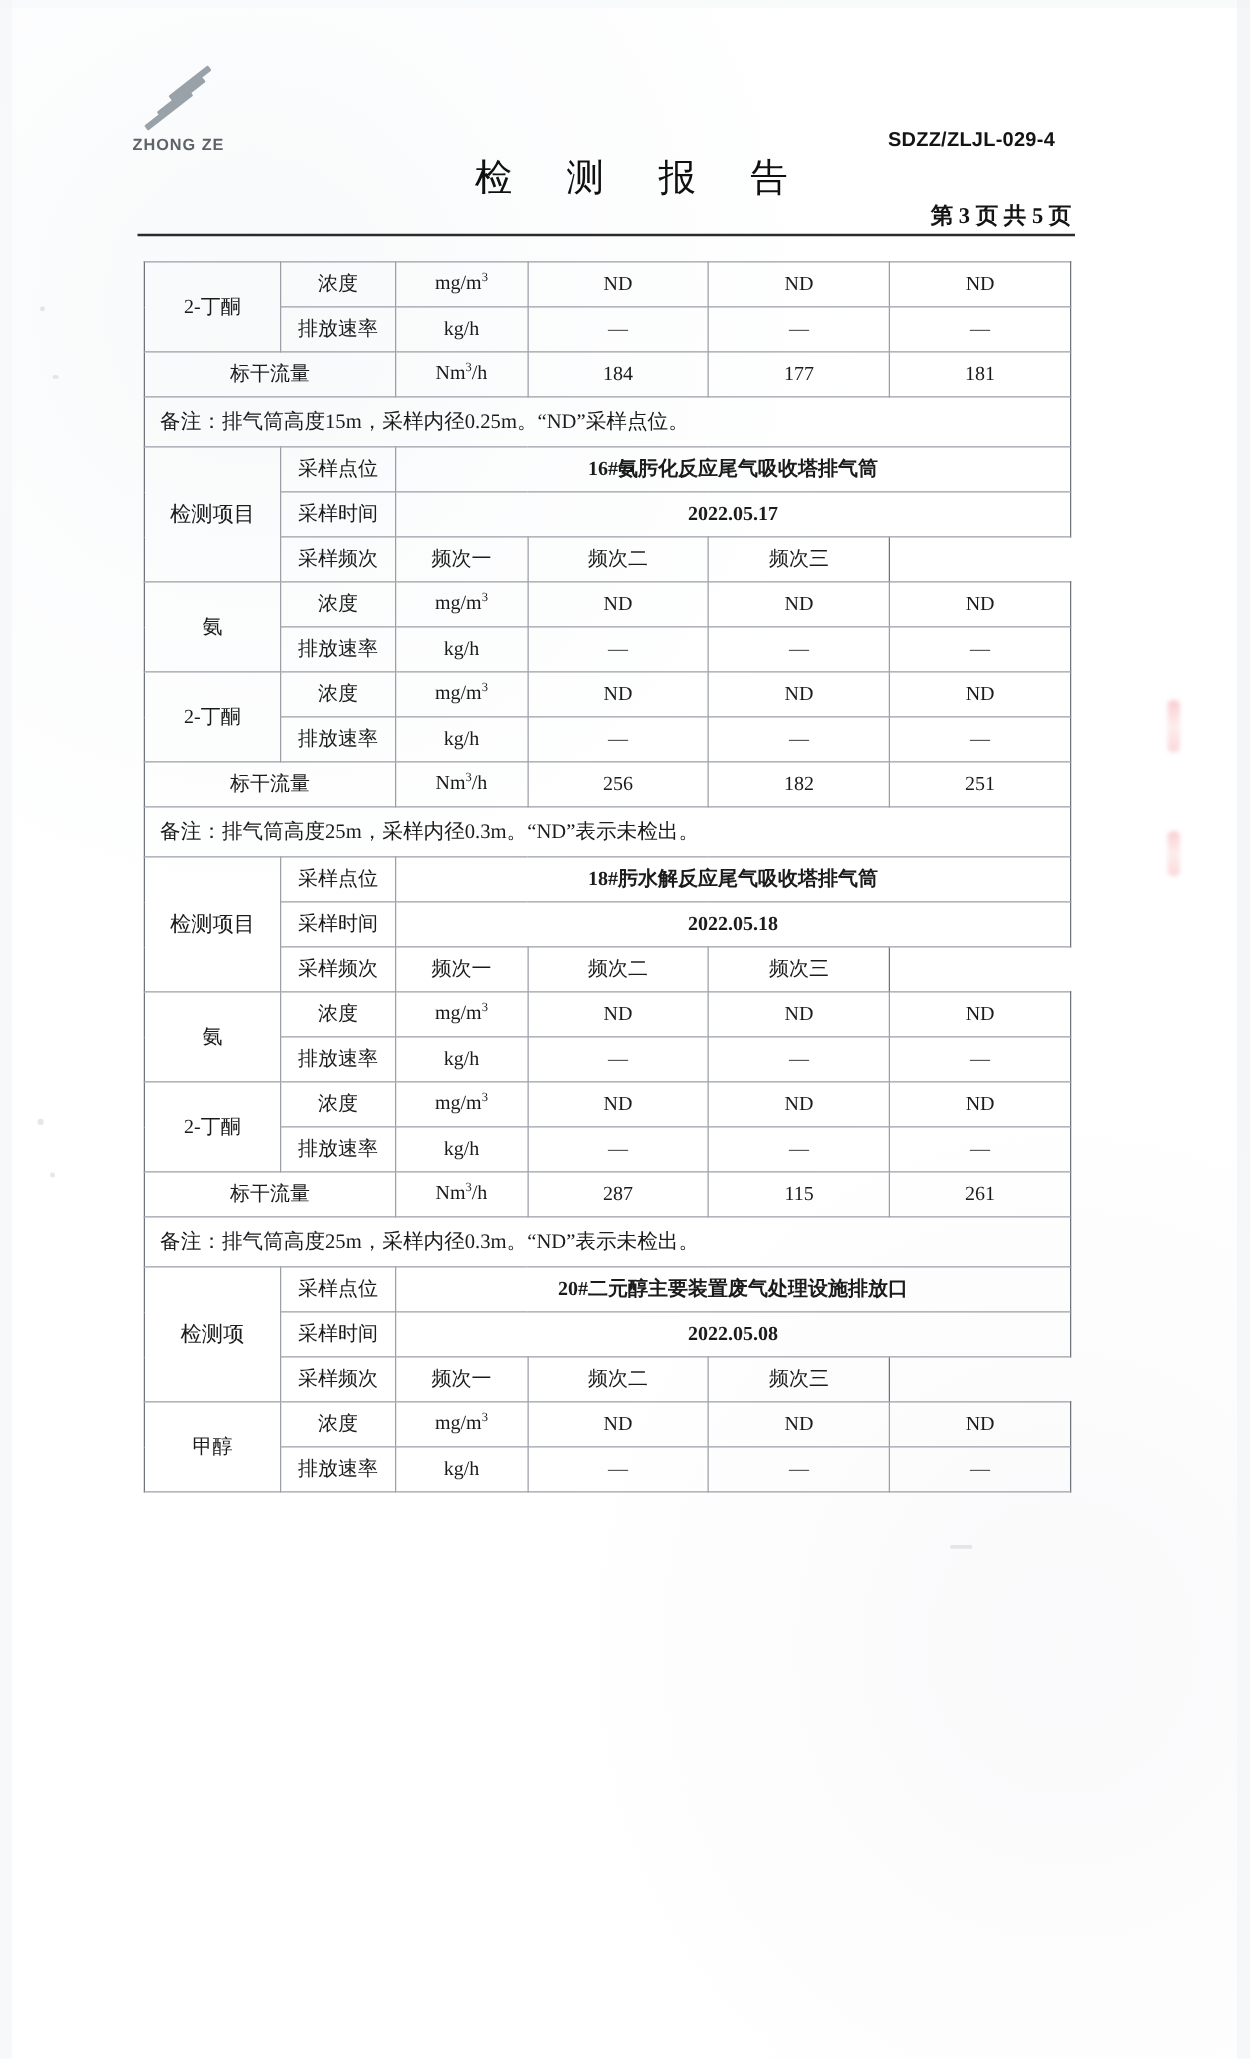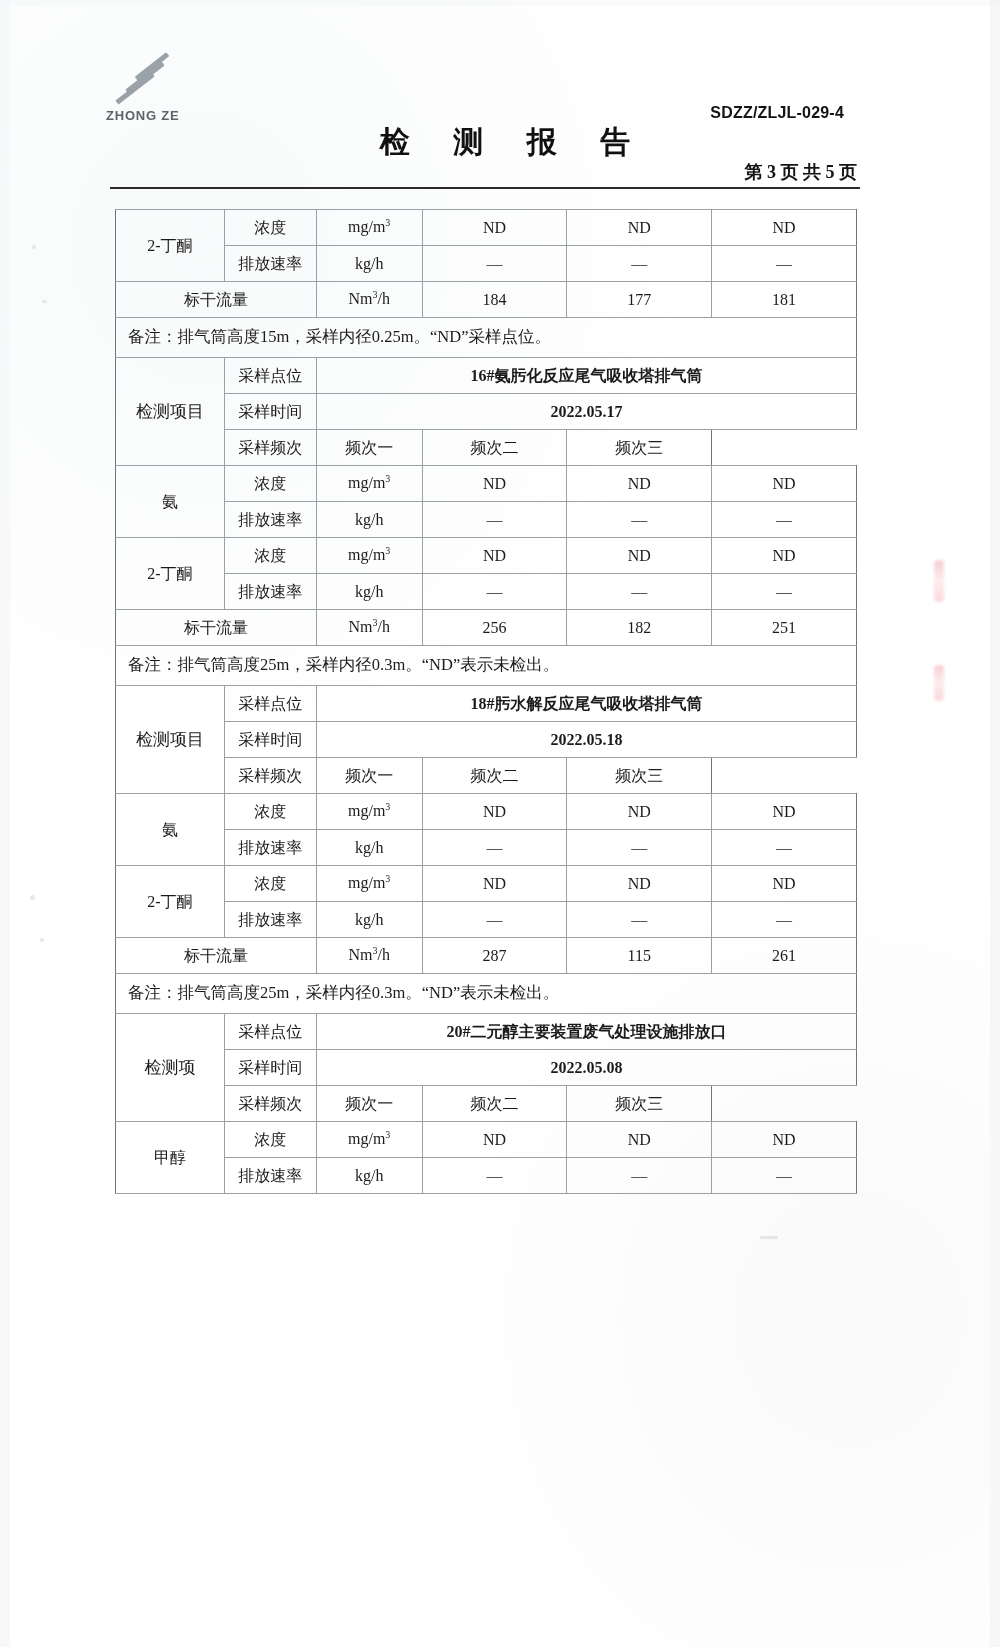--- a/index.html
+++ b/index.html
@@ -55,21 +55,21 @@
   .doc-code {
     position: absolute; right: 156px; top: 104px;
     font-size: 16px; font-weight: 700;
     font-family: Liberation Sans, sans-serif;
     letter-spacing: .2px;
     color: #141414;
   }
   .report-title {
     position: absolute; left: 0; right: 0; top: 122px;
     text-align: center;
-    font-size: 30px; font-weight: 700;
+    font-size: 30px; font-weight: 400;
     letter-spacing: 18px;
     padding-left: 28px;
     color: #101010;
   }
   .report-no {
     position: absolute; left: 110px; top: 160px;
     font-size: 18px; font-weight: 700;
     color: #141414;
   }
   .page-no {

